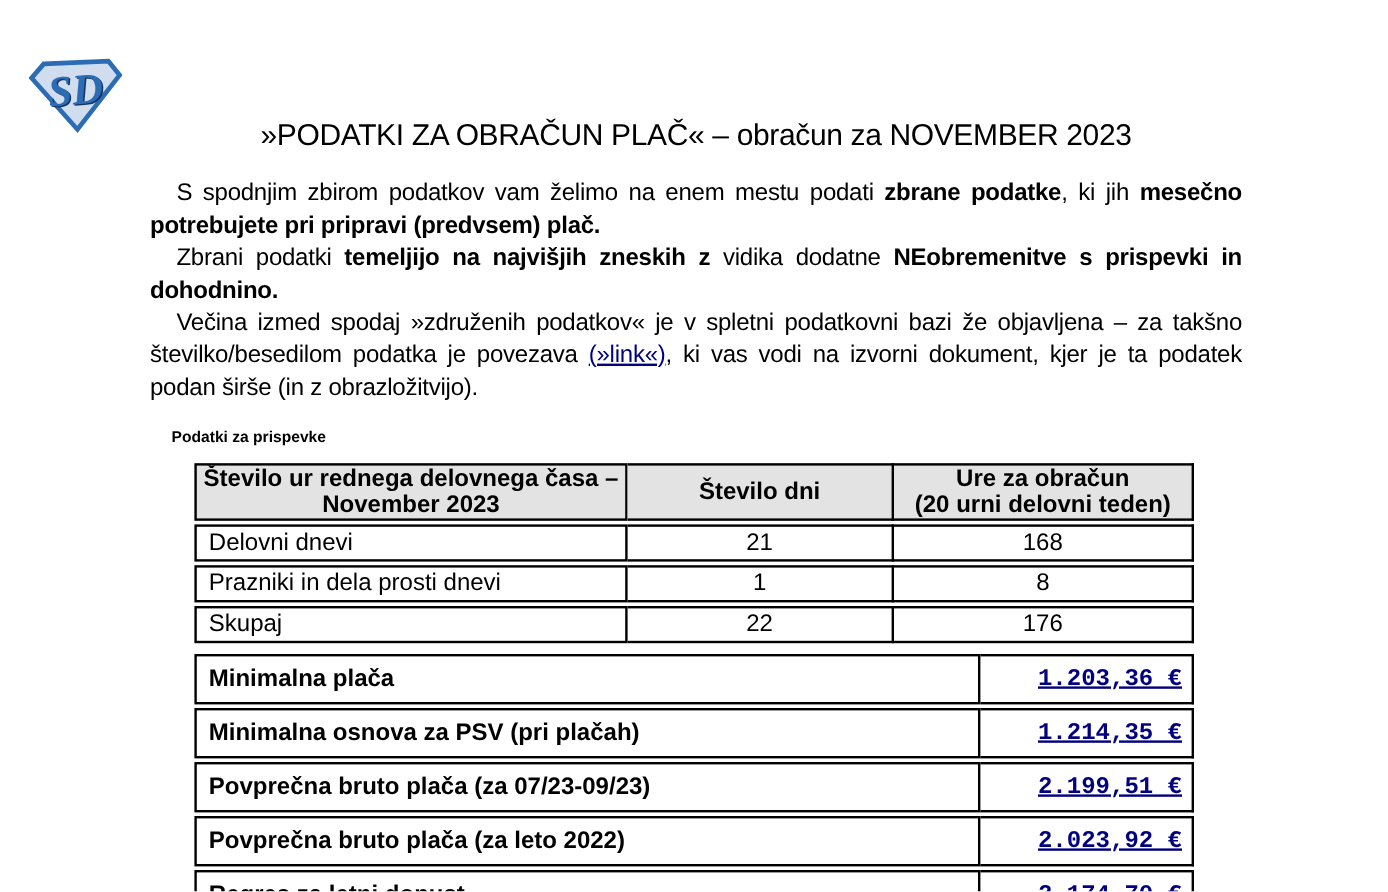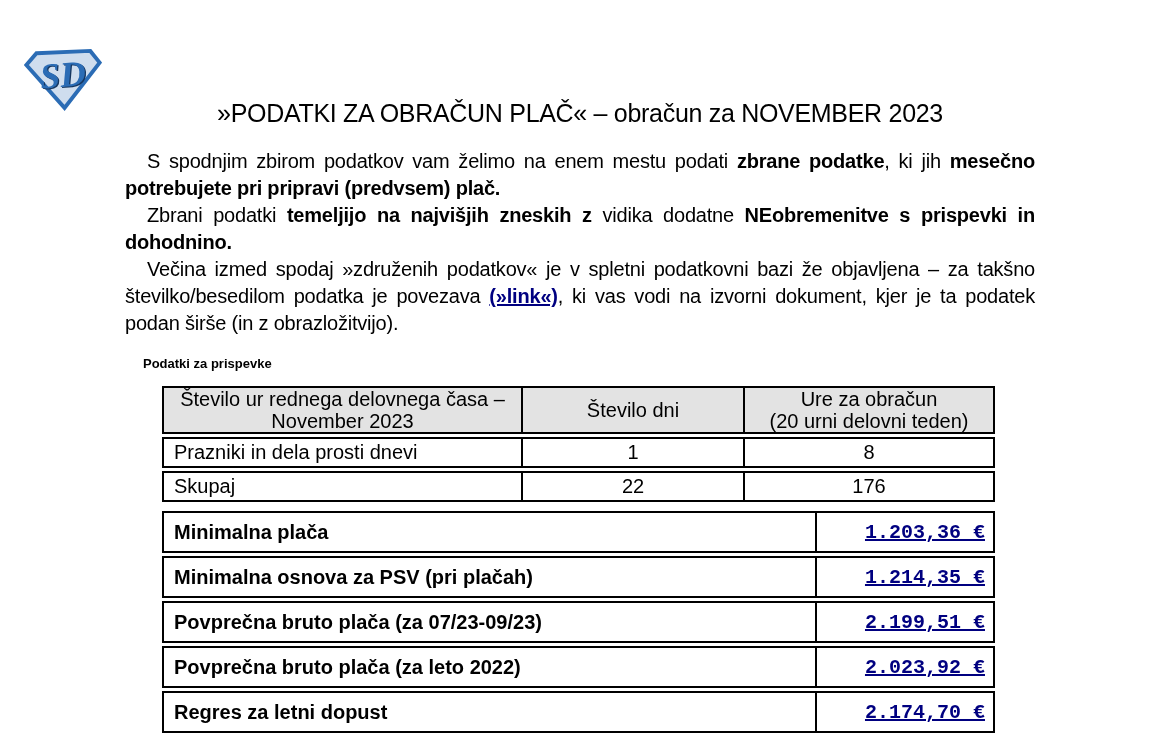--- a/index.html
+++ b/index.html
@@ -36,21 +36,21 @@
   .para {
     margin: 0;
     font-size: 20px;
     line-height: 27px;
     text-align: justify;
     text-indent: 22px;
     letter-spacing: -0.2px;
   }
   .link-inline {
     color: #000080;
-    font-weight: bold;
+    font-weight: normal;
     text-decoration: underline;
     text-decoration-thickness: 2px;
     cursor: pointer;
   }
   .section-heading {
     margin: 13px 0 6px 18px;
     font-size: 13px;
     line-height: 27px;
     font-weight: bold;
   }
@@ -66,21 +66,21 @@
     box-sizing: border-box;
     padding: 0;
     border-top: 2px solid #000;
     border-bottom: 2px solid #000;
     border-right: 2px solid #000;
     overflow: hidden;
   }
   th:first-child, td:first-child { border-left: 2px solid #000; }
   .hours-table th {
     background: #e3e3e3;
-    font-weight: normal;
+    font-weight: bold;
     vertical-align: middle;
     height: 48px;
     line-height: 22px;
   }
   .pre { white-space: pre-line; }
   .hours-table td { height: 31px; vertical-align: middle; }
   .lbl { text-align: left; padding-left: 10px; }
   .num { text-align: center; }
   .bold-row td { font-weight: normal; }
   .amounts-table { margin-top: 3px; }
@@ -129,20 +129,25 @@
         </colgroup>
       <tbody>
           <tr>
         <th class="pre">Število ur rednega delovnega časa –
 November 2023</th>
         <th>Število dni</th>
         <th class="pre">Ure za obračun
 (20 urni delovni teden)</th>
       </tr>
       <tr>
+        <td class="lbl">Delovni dnevi</td>
+        <td class="num">21</td>
+        <td class="num">168</td>
+      </tr>
+      <tr>
         <td class="lbl">Prazniki in dela prosti dnevi</td>
         <td class="num">1</td>
         <td class="num">8</td>
       </tr>
       <tr class="bold-row">
         <td class="lbl">Skupaj</td>
         <td class="num">22</td>
         <td class="num">176</td>
       </tr>
     </tbody>

